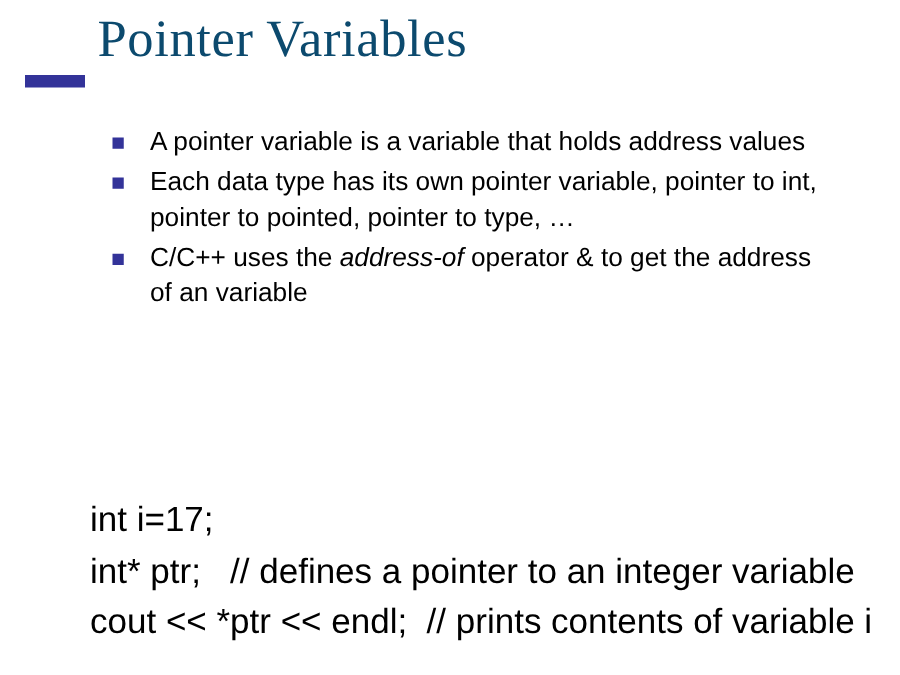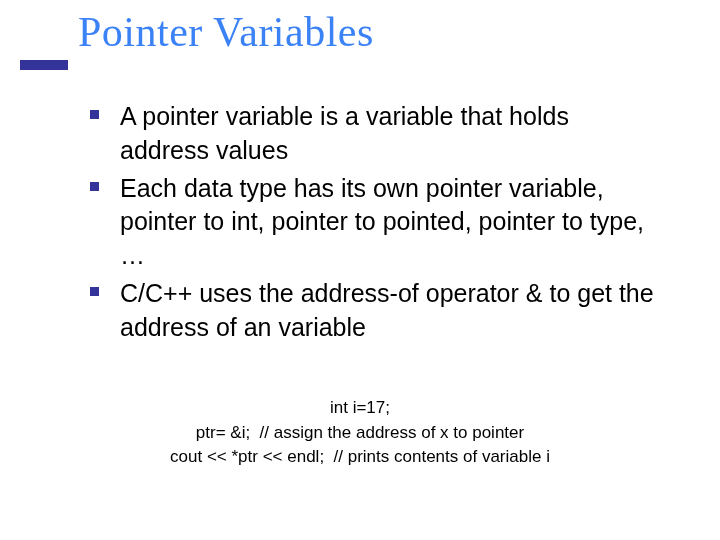--- a/index.html
+++ b/index.html
@@ -32,60 +32,59 @@
     background: #333399;
   }
   .title {
     position: absolute;
     left: 58px;
     top: 0;
     font-family: "Times New Roman", Times, serif;
     font-size: 42px;
     letter-spacing: 0.5px;
     font-weight: 400;
-    color: #3b82f6;
+    color: #0c4a6e;
     white-space: nowrap;
   }
   .bullets {
     position: absolute;
     left: 90px;
     top: 100px;
     width: 570px;
   }
   .bullets ul {
     list-style: none;
     margin: 0;
     padding: 0;
   }
   .bullets li {
     position: relative;
     padding-left: 30px;
-    font-size: 25px;
+    font-size: 21px;
     line-height: 1.35;
     margin-bottom: 4px;
   }
   .bullets li::before {
     content: "";
     position: absolute;
     left: 0;
     top: 10px;
     width: 9px;
     height: 9px;
     background: #333399;
   }
   .bold { font-weight: 400; }
-  .ital { }
+  .ital { font-style: italic; }
   .code-block {
     position: absolute;
-    left: 60px;
+    left: 72px;
     top: 396px;
     width: 600px;
-    font-size: 17px;
+    font-size: 28px;
     line-height: 1.45;
-    text-align: center;
   }
   .code-line { white-space: pre; }
 </style>
 </head>
 <body>
 
 <div class="slide">
 
   <div class="title-wrap">
     <div class="accent-bar"></div>
@@ -95,17 +94,17 @@
   <div class="bullets">
     <ul>
         <li><span>A pointer variable is a variable that holds address values</span></li>
         <li><span>Each data type has its own pointer variable, pointer to </span><span class="bold">int</span><span>, pointer to </span><span class="bold">pointed</span><span>, pointer to </span><span class="bold">type</span><span>, …</span></li>
         <li><span>C/C++ uses the </span><span class="ital">address-of</span><span> operator </span><span class="bold">&amp;</span><span> to get the address of an variable</span></li>
       </ul>
   </div>
 
   <div class="code-block">
       <div class="code-line">int i=17;</div>
-      <div class="code-line">ptr= &amp;i;  // assign the address of x to pointer</div>
+      <div class="code-line">int* ptr;   // defines a pointer to an integer variable</div>
       <div class="code-line">cout &lt;&lt; *ptr &lt;&lt; endl;  // prints contents of variable i</div>
     </div>
 
 </div>
 
 </body></html>

